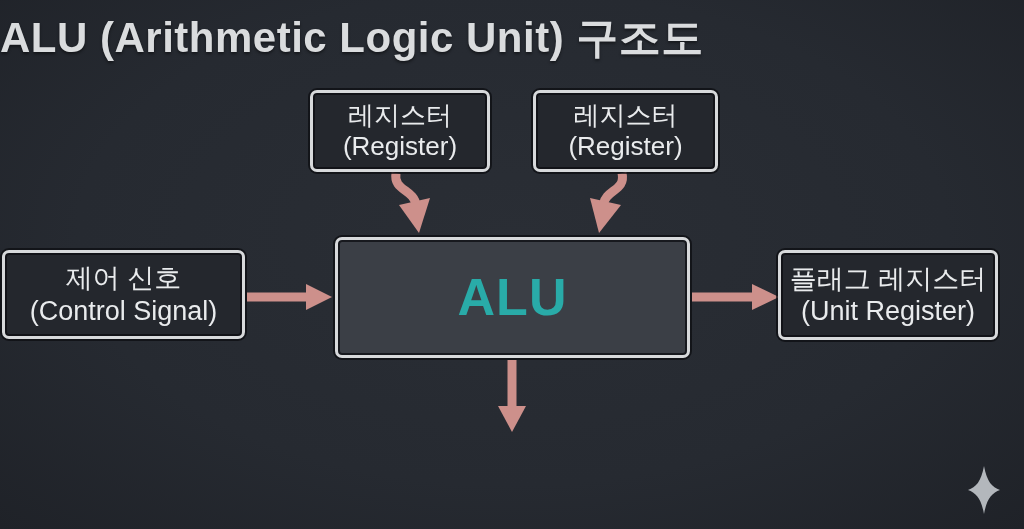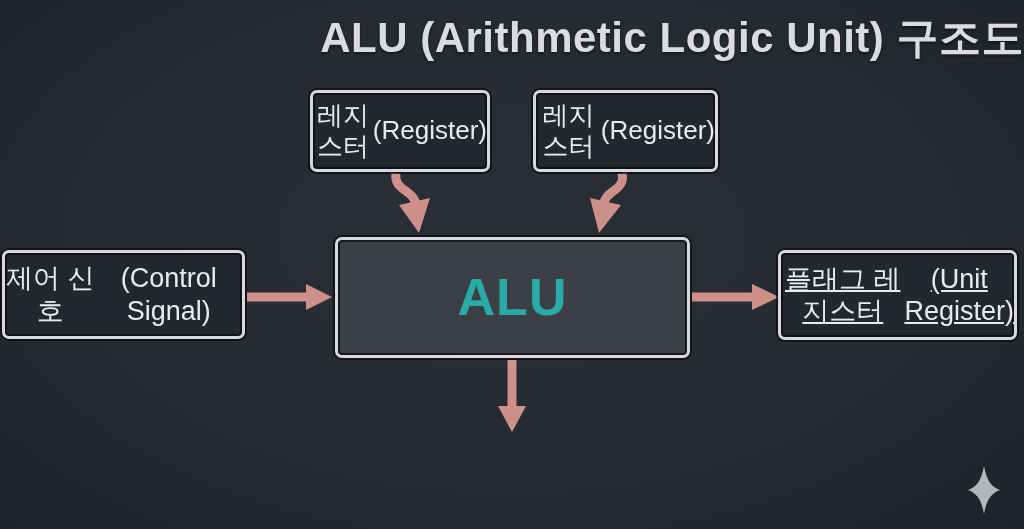--- a/index.html
+++ b/index.html
@@ -7,40 +7,40 @@
     --alu-fill:#3b3f46; --alu-text:#29aba8; --arrow:#cd908b;
     --text:#e9ebed; --title-text:#dadcde; --sparkle:#b3b7bc;
   }
   html,body{margin:0;padding:0;background:#111;}
   #stage{
     position:relative; width:1024px; height:529px; overflow:hidden;
     background:radial-gradient(ellipse at 50% 45%, #2a2e35 0%, #262a31 60%, #1f2228 100%);
     font-family:"Liberation Sans","DejaVu Sans",sans-serif;
   }
   .title{
-    position:absolute; left:0; top:10px; width:100%; text-align:right;
+    position:absolute; left:0; top:10px; width:100%; text-align:left;
     font-size:42px; font-weight:700; color:var(--title-text);
     text-shadow:0 2px 3px rgba(0,0,0,.45); letter-spacing:.5px;
   }
   .node{
     position:absolute; box-sizing:border-box;
     border:3px solid var(--box-border); border-radius:7px;
     background:var(--box-fill);
     box-shadow:0 0 0 2px rgba(12,14,18,.75), inset 0 0 0 2px rgba(12,14,18,.75);
-    display:flex; flex-direction:row; align-items:center; justify-content:center;
+    display:flex; flex-direction:column; align-items:center; justify-content:center;
     color:var(--text); text-align:center; line-height:1.2;
   }
   .node .ko{font-size:27px;}
   .node .en{font-size:27px;}
   #node-register-1{left:310px; top:90px;  width:180px; height:82px;  font-size:26px;}
   #node-register-1 .ko,#node-register-1 .en{font-size:26px;}
   #node-register-2{left:533px; top:90px;  width:185px; height:82px;}
   #node-register-2 .ko,#node-register-2 .en{font-size:26px;}
   #node-control   {left:2px;   top:250px; width:243px; height:89px;}
-  #node-flag      {left:778px; top:250px; width:239px; height:90px;text-decoration:underline;}
+  #node-flag      {left:778px; top:250px; width:220px; height:90px;}
   #node-result    {left:390px; top:432px; width:246px; height:89px;}
   #node-alu{
     left:335px; top:237px; width:355px; height:121px;
     background:var(--alu-fill);
   }
   #node-alu .alu-label{
     font-size:52px; font-weight:700; color:var(--alu-text); letter-spacing:1px;
   }
   #arrow-layer{position:absolute; left:0; top:0; pointer-events:none;}
   .arrow-stroke{stroke:var(--arrow); stroke-width:9; fill:none;}

